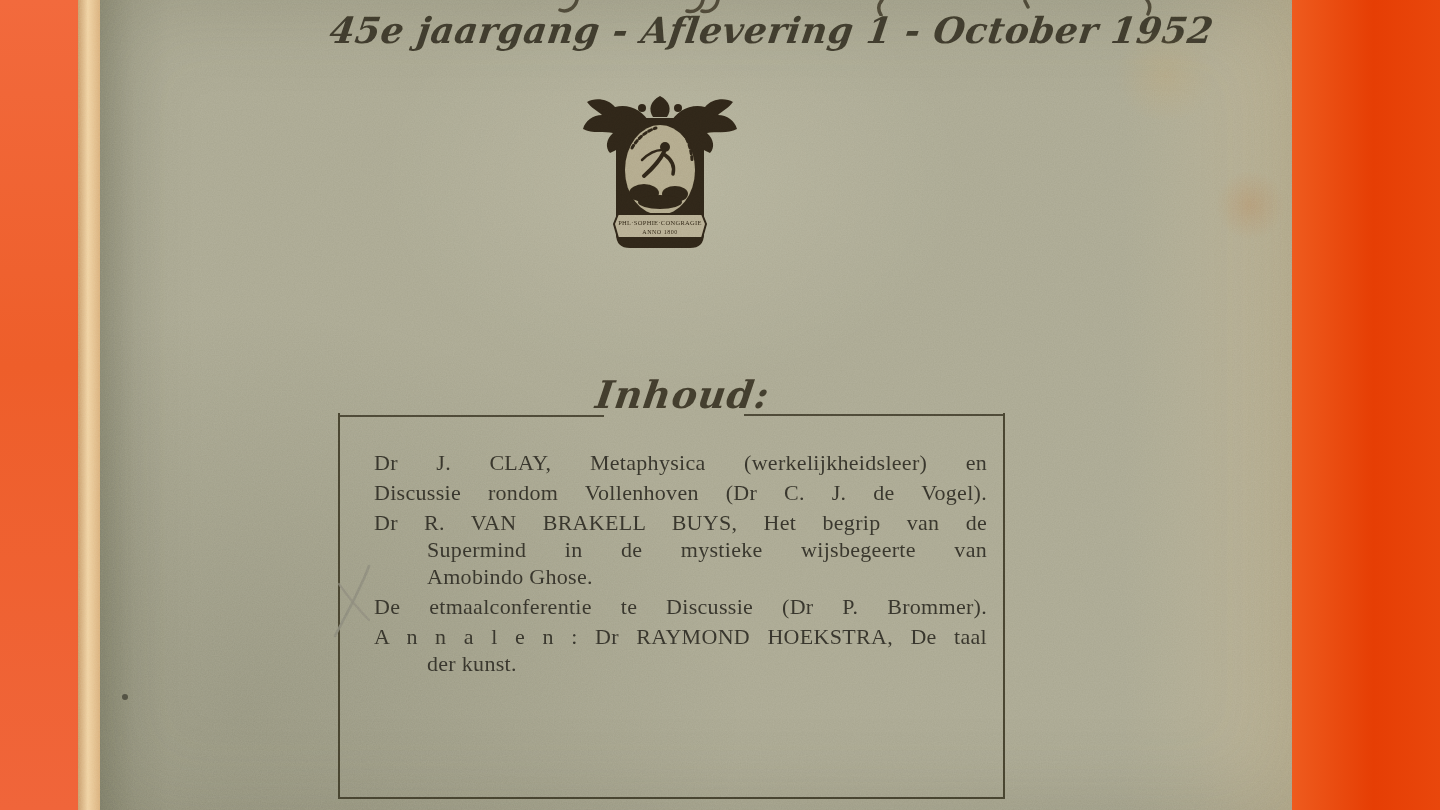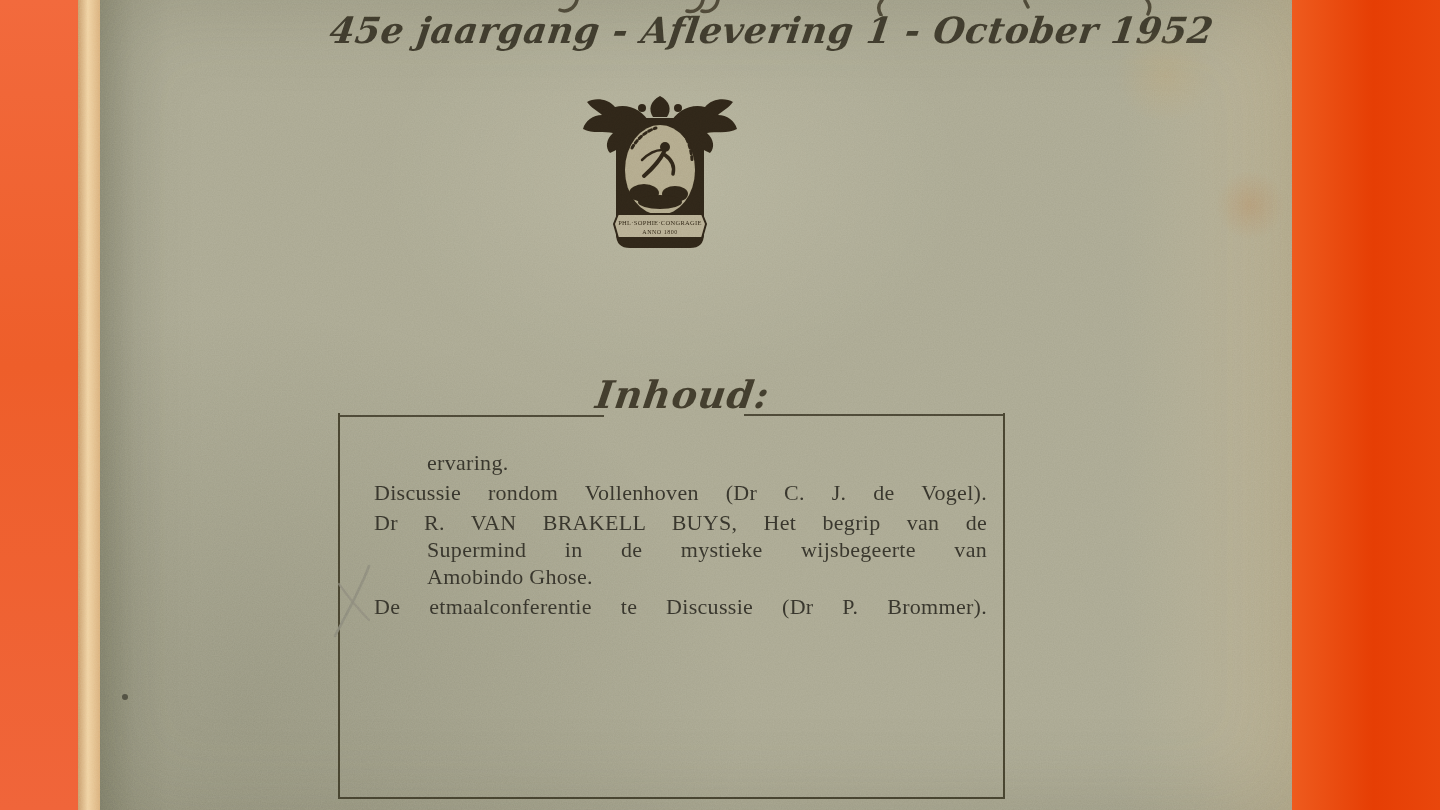--- a/index.html
+++ b/index.html
@@ -123,32 +123,36 @@
     <text x="80" y="131" text-anchor="middle" font-size="6.5" fill="#2e2518" letter-spacing="0.3" style="filter:blur(.45px)">PHL·SOPHIE·CONGRAGIE</text>
     <text x="80" y="140" text-anchor="middle" font-size="6" fill="#2e2518" letter-spacing="0.5" style="filter:blur(.45px)">ANNO 1800</text>
   </svg>
 
   <div class="abs inhoud">Inhoud:</div>
   <div class="abs rule rule-left"></div>
   <div class="abs rule rule-right"></div>
 
   <div class="abs toc-box">
     <div class="entry">
-      <div class="l in">ervaring.</div>
+      <div class="l st">Dr J. CLAY, Metaphysica (werkelijkheidsleer) en</div>
     </div>
     <div class="entry">
       <div class="l st">Discussie rondom Vollenhoven (Dr C. J. de Vogel).</div>
     </div>
     <div class="entry">
       <div class="l st">Dr R. VAN BRAKELL BUYS, Het begrip van de</div>
       <div class="l st in">Supermind in de mystieke wijsbegeerte van</div>
       <div class="l in">Amobindo Ghose.</div>
     </div>
     <div class="entry">
       <div class="l st">De etmaalconferentie te Discussie (Dr P. Brommer).</div>
+    </div>
+    <div class="entry">
+      <div class="l st">A n n a l e n :  Dr RAYMOND HOEKSTRA, De taal</div>
+      <div class="l in">der kunst.</div>
     </div>
   </div>
 
   <svg class="abs pencil" width="60" height="85" viewBox="0 0 60 85">
     <path d="M44,8 C36,30 22,55 10,78" stroke="#8a887a" stroke-width="2.6" fill="none" stroke-linecap="round" opacity="0.85"></path>
     <path d="M14,26 C24,40 34,52 44,62" stroke="#8a887a" stroke-width="2.2" fill="none" stroke-linecap="round" opacity="0.7"></path>
   </svg>
 
   <div class="abs stain1"></div>
   <div class="abs stain2"></div>

